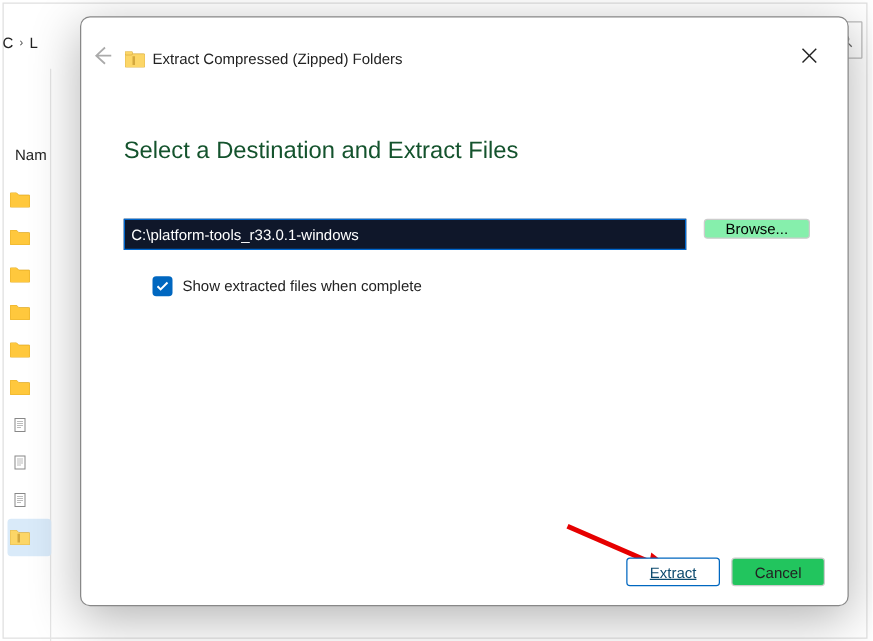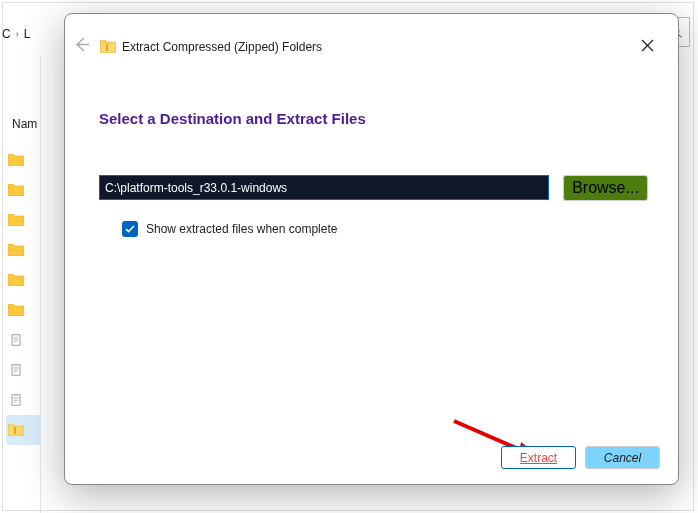--- a/index.html
+++ b/index.html
@@ -25,39 +25,39 @@
     .dialog { position: absolute; top: 13px; left: 41px; width: 615px; height: 472px; background: #fff; border: 1px solid #888; border-radius: 8px; box-shadow: 0 10px 40px rgba(0,0,0,0.3); margin-left: 23px; }
     .close-x { position: absolute; top: 24px; right: 24px; cursor: pointer; }
     .close-x svg { width: 13px; height: 13px; }
 
     .dlg-header { position: absolute; top: 22px; left: 8px; display: flex; align-items: center; }
     .back-arrow { margin-right: 10px; cursor: pointer; }
     .back-arrow svg { width: 17px; height: 17px; }
     .zip-title-icon { width: 16px; height: 13px; margin-right: 6px; }
     .dlg-title-text { font-size: 12px; color: #222; }
 
-    .heading { position: absolute; top: 96px; left: 34px; font-size: 15px; color: #4c1d95; font-weight: 700; }
+    .heading { position: absolute; top: 96px; left: 34px; font-size: 19px; color: #14532d; font-weight: 400; }
     .subtext { position: absolute; top: 141px; left: 34px; font-size: 12px; color: #222; }
 
     .path-row { position: absolute; top: 161px; left: 34px; display: flex; gap: 14px; }
     .path-input { width: 450px; height: 25px; border: 1px solid #0066cc; background: #0f172a; color: #fff; font-size: 12px; padding: 2px 5px; outline: none; }
     .path-input::selection { background: #0066cc; color: #fff; }
-    .browse-btn { width: 85px; height: 26px; background: #4d7c0f; border: 1px solid #ccc; border-radius: 3px; font-size: 16px; cursor: pointer; }
+    .browse-btn { width: 85px; height: 16px; background: #86efac; border: 1px solid #ccc; border-radius: 3px; font-size: 12px; cursor: pointer; }
 
     .checkbox-row { position: absolute; top: 207px; left: 34px; display: flex; align-items: center; padding-left: 23px; }
     .checkbox-box { width: 16px; height: 16px; background: #0067c0; border-radius: 3px; display: flex; align-items: center; justify-content: center; margin-right: 8px; cursor: pointer; }
     .checkbox-box svg { width: 10px; height: 8px; }
     .checkbox-label { font-size: 12px; color: #222; }
 
     .arrow-annot { position: absolute; top: 403px; left: 385px; pointer-events: none; }
 
     .footer-btns { position: absolute; bottom: 15px; right: 18px; display: flex; gap: 9px; }
     .btn { width: 75px; height: 23px; font-size: 12px; border-radius: 3px; cursor: pointer; }
-    .btn-extract { background: #fff; border: 1px solid #0067c0; color: #ef4444; text-decoration: underline; }
-    .btn-cancel { background: #7dd3fc; border: 1px solid #ccc; color: #222; font-style: italic; }
+    .btn-extract { background: #fff; border: 1px solid #0067c0; color: #0c4a6e; text-decoration: underline; }
+    .btn-cancel { background: #22c55e; border: 1px solid #ccc; color: #222; }
 
     .outer-frame { position: absolute; inset: 2px 4px 2px 2px; border: 1px solid #e0e0e0; pointer-events: none; }
   </style>
 </head>
 <body>
 
 <div class="explorer-bg">
   <div class="outer-frame"></div>
   <div class="breadcrumb-bar">
     <span>C</span>

